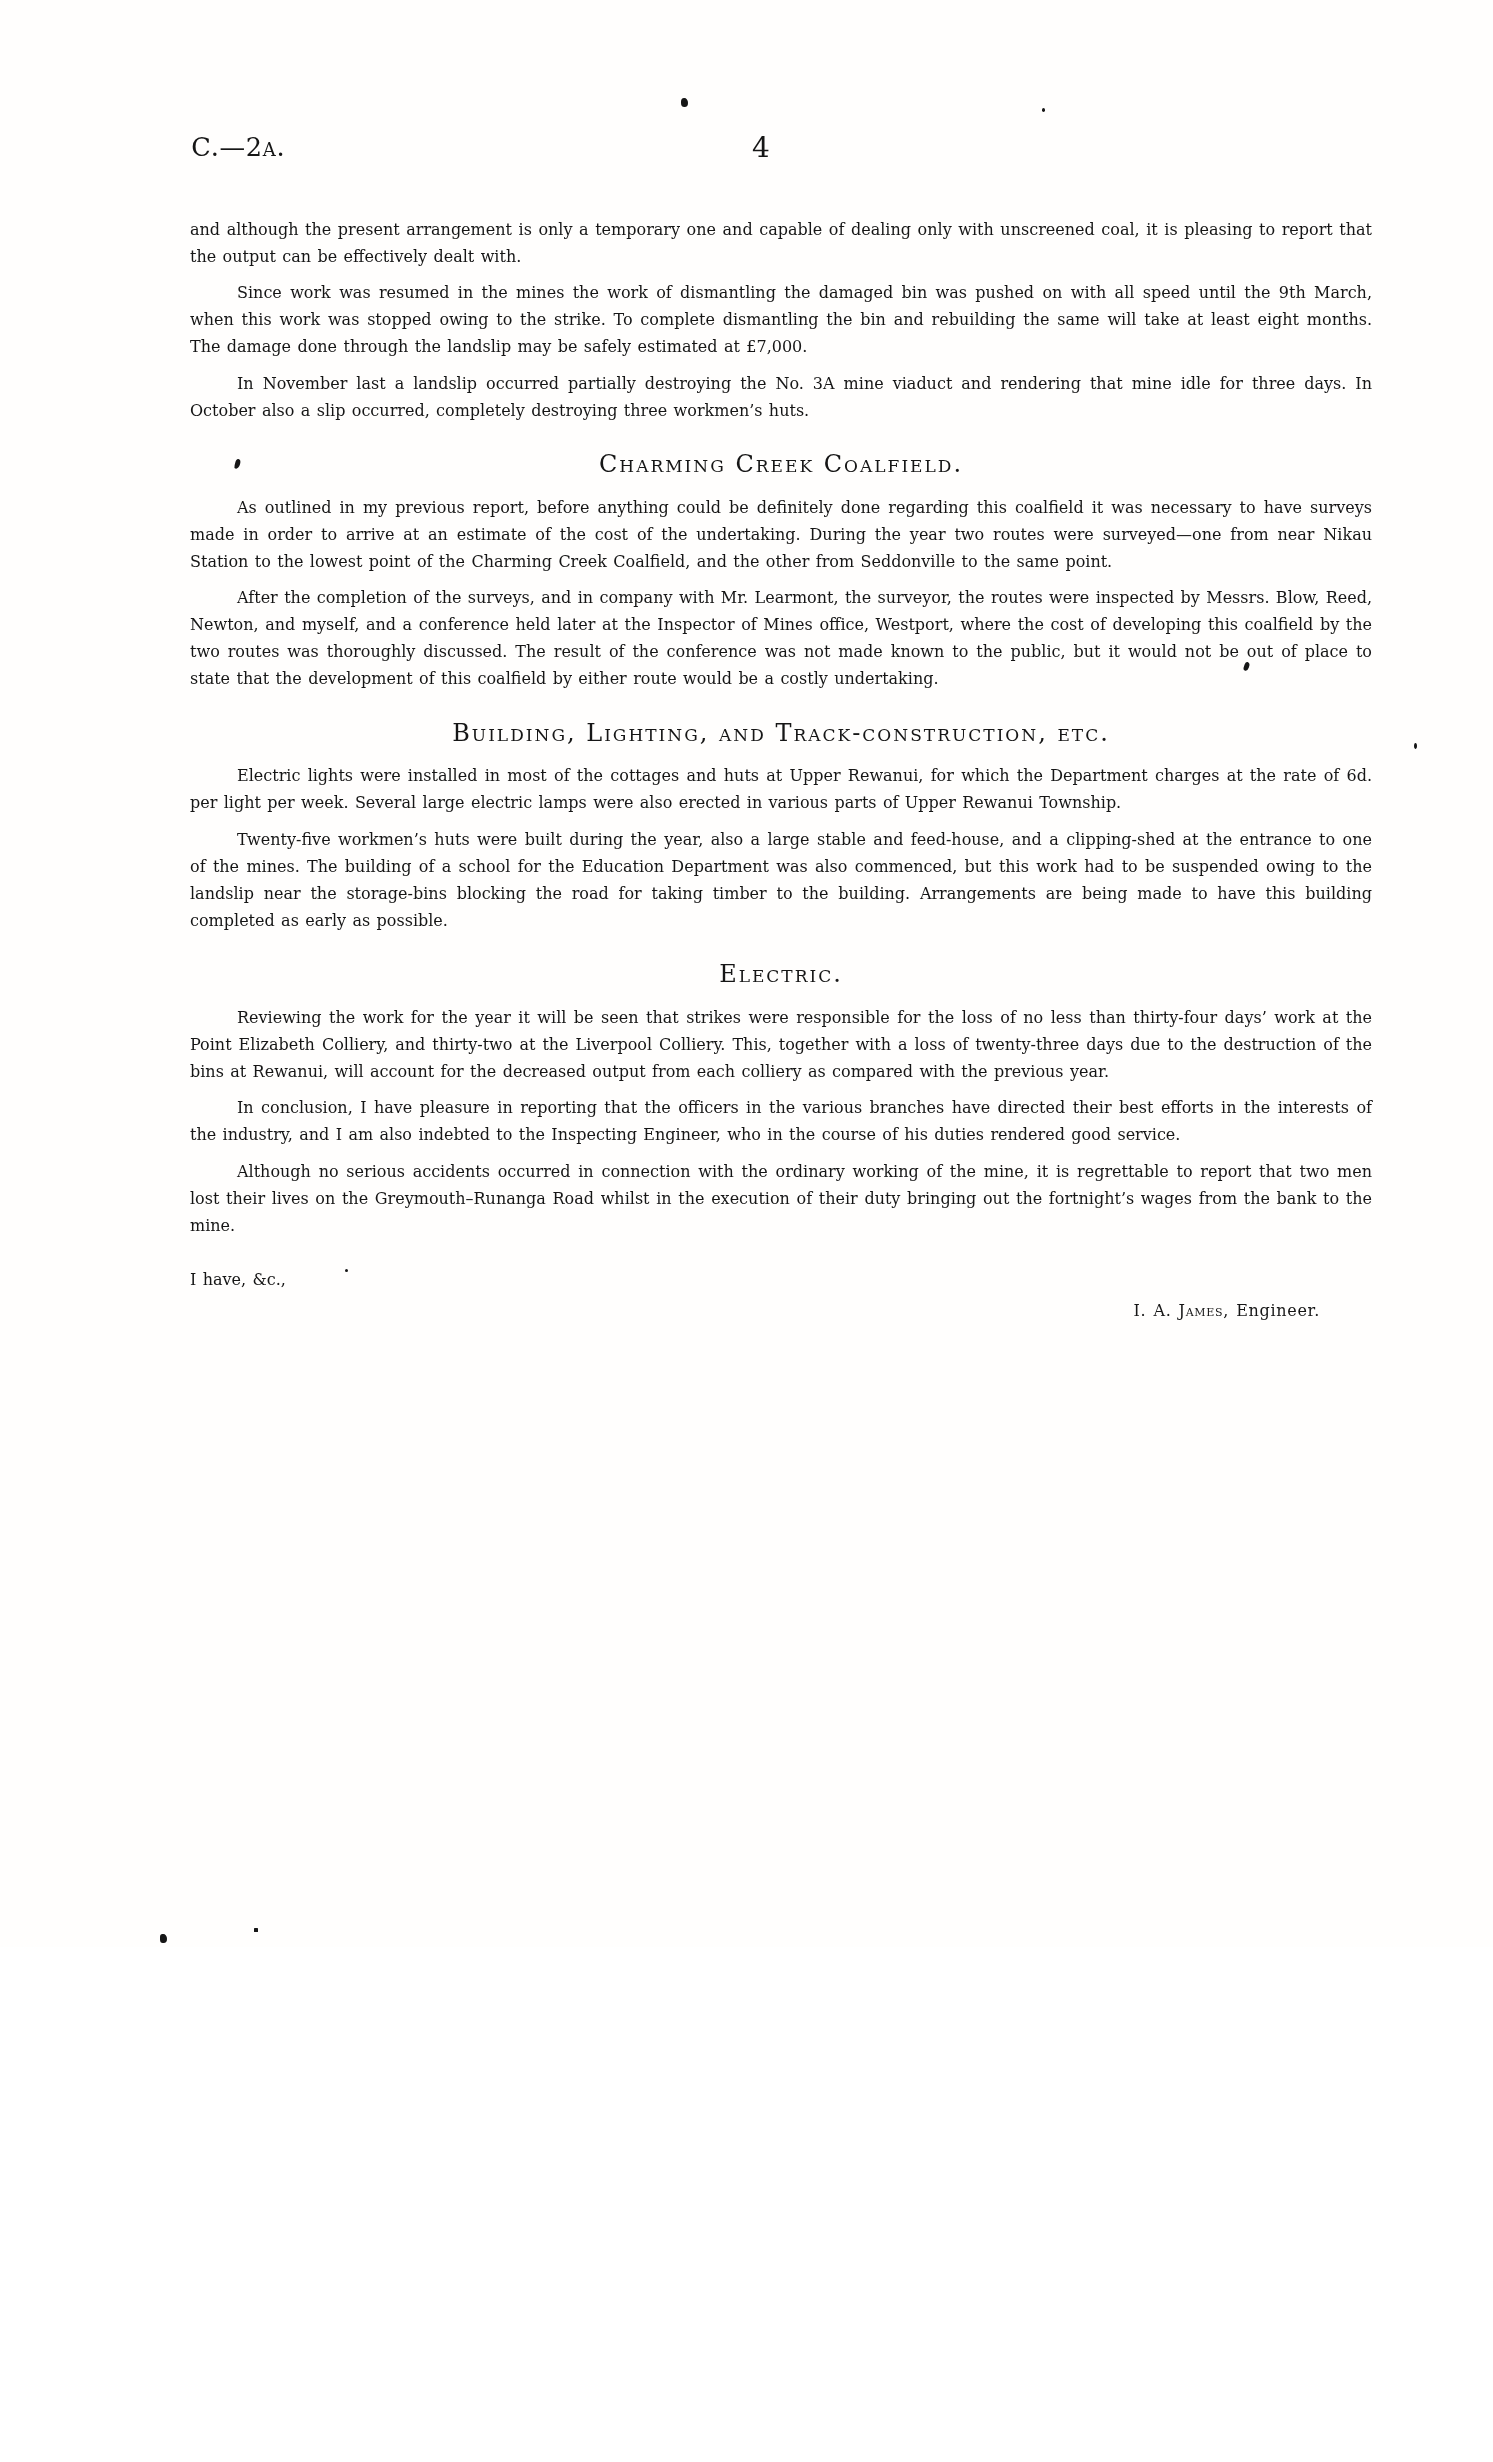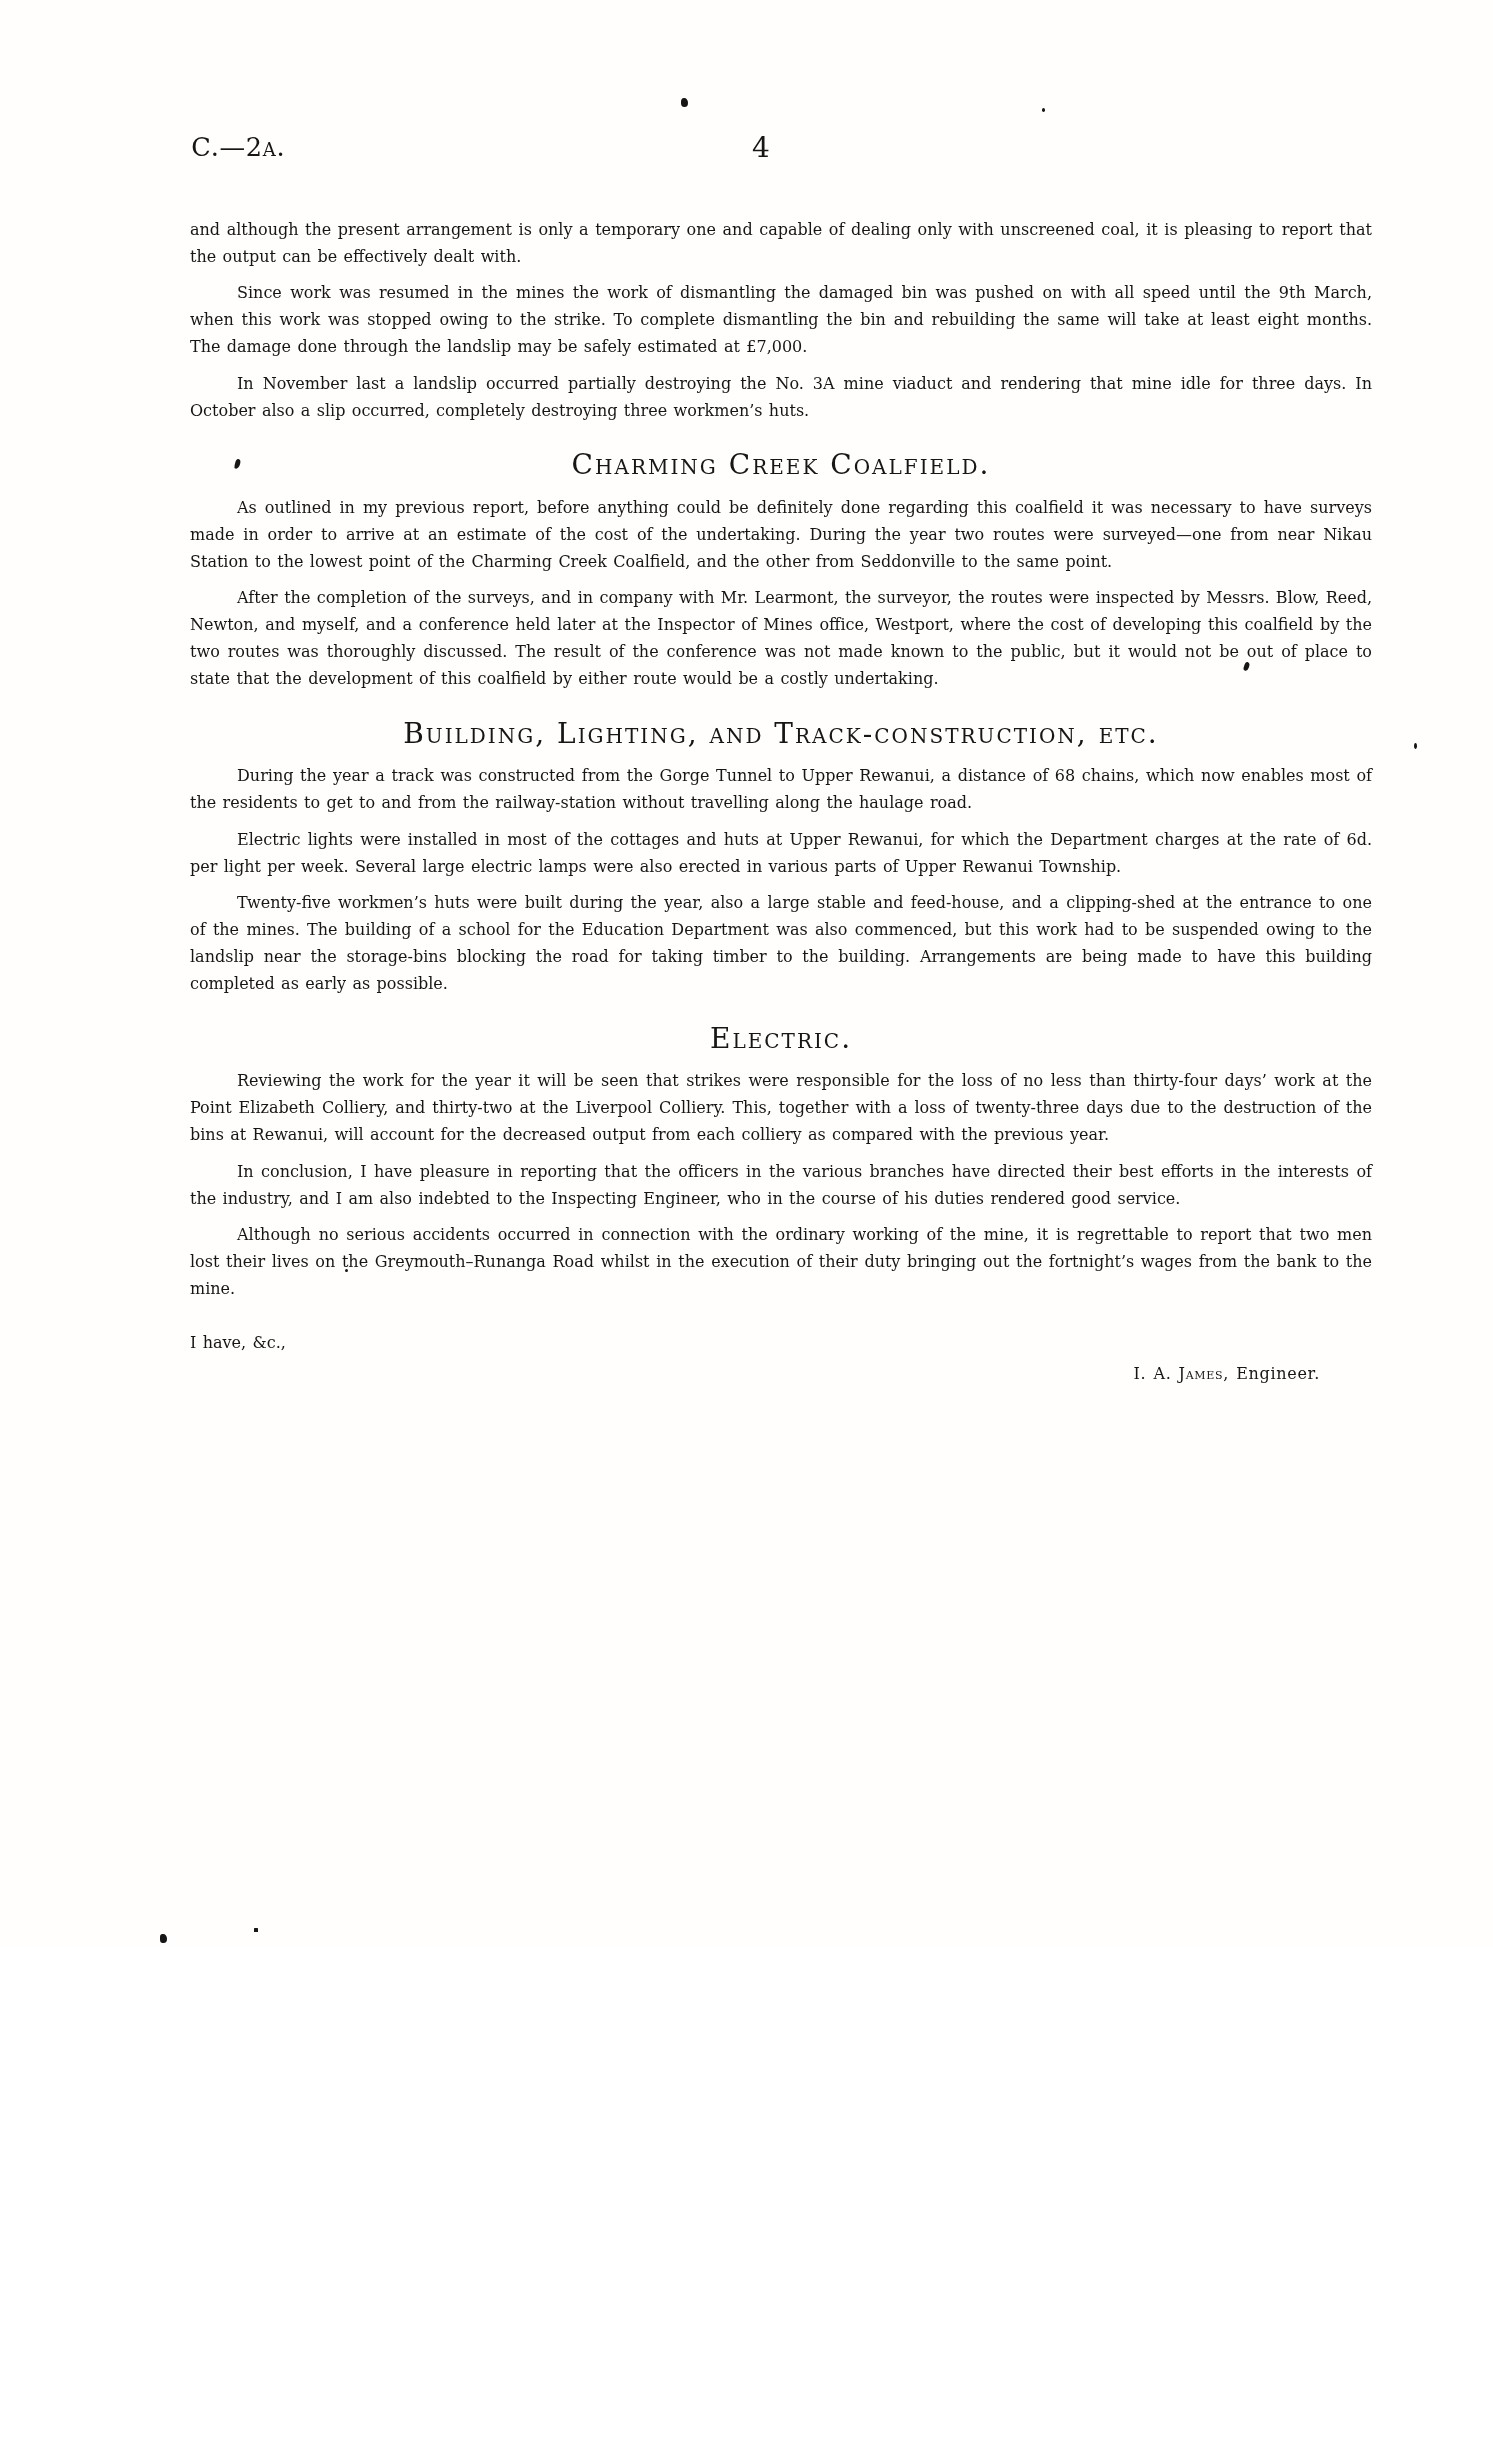--- a/index.html
+++ b/index.html
@@ -47,21 +47,21 @@
     text-align: justify;
     text-indent: 47px;
     word-spacing: 1.3px;
     margin: 0 0 9.4px 0;
   }
   p.noindent {
     text-indent: 0;
     margin-top: 50px;
   }
   h2 {
-    font-size: 28px;
+    font-size: 24px;
     line-height: 31px;
     font-weight: normal;
     text-align: center;
     font-variant: small-caps;
     letter-spacing: 2px;
     margin: 25.6px 0 13.5px 0;
   }
   .sc { font-variant: small-caps; }
   p.closing {
     text-align: left;
@@ -128,21 +128,20 @@
     <p>In November last a landslip occurred partially destroying the No. 3A mine viaduct and rendering that mine idle for three days.  In October also a slip occurred, completely destroying three workmen’s huts.</p>
 
     <h2>Charming Creek Coalfield.</h2>
 
     <p>As outlined in my previous report, before anything could be definitely done regarding this coalfield it was necessary to have surveys made in order to arrive at an estimate of the cost of the undertaking.  During the year two routes were surveyed—one from near Nikau Station to the lowest point of the Charming Creek Coalfield, and the other from Seddonville to the same point.</p>
 
     <p>After the completion of the surveys, and in company with Mr. Learmont, the surveyor, the routes were inspected by Messrs. Blow, Reed, Newton, and myself, and a conference held later at the Inspector of Mines office, Westport, where the cost of developing this coalfield by the two routes was thoroughly discussed.  The result of the conference was not made known to the public, but it would not be out of place to state that the development of this coalfield by either route would be a costly undertaking.</p>
 
     <h2>Building, Lighting, and Track-construction, etc.</h2>
 
-    <p>During the year a track was constructed from the Gorge Tunnel to Upper Rewanui, a distance of 68 chains, which now enables most of the residents to get to and from the railway-station without travelling along the haulage road.</p>
 
     <p>Electric lights were installed in most of the cottages and huts at Upper Rewanui, for which the Department charges at the rate of 6d. per light per week.  Several large electric lamps were also erected in various parts of Upper Rewanui Township.</p>
 
     <p>Twenty-five workmen’s huts were built during the year, also a large stable and feed-house, and a clipping-shed at the entrance to one of the mines.  The building of a school for the Education Department was also commenced, but this work had to be suspended owing to the landslip near the storage-bins blocking the road for taking timber to the building.  Arrangements are being made to have this building completed as early as possible.</p>
 
     <h2>Electric.</h2>
 
     <p>Reviewing the work for the year it will be seen that strikes were responsible for the loss of no less than thirty-four days’ work at the Point Elizabeth Colliery, and thirty-two at the Liverpool Colliery.  This, together with a loss of twenty-three days due to the destruction of the bins at Rewanui, will account for the decreased output from each colliery as compared with the previous year.</p>
 
     <p>In conclusion, I have pleasure in reporting that the officers in the various branches have directed their best efforts in the interests of the industry, and I am also indebted to the Inspecting Engineer, who in the course of his duties rendered good service.</p>

